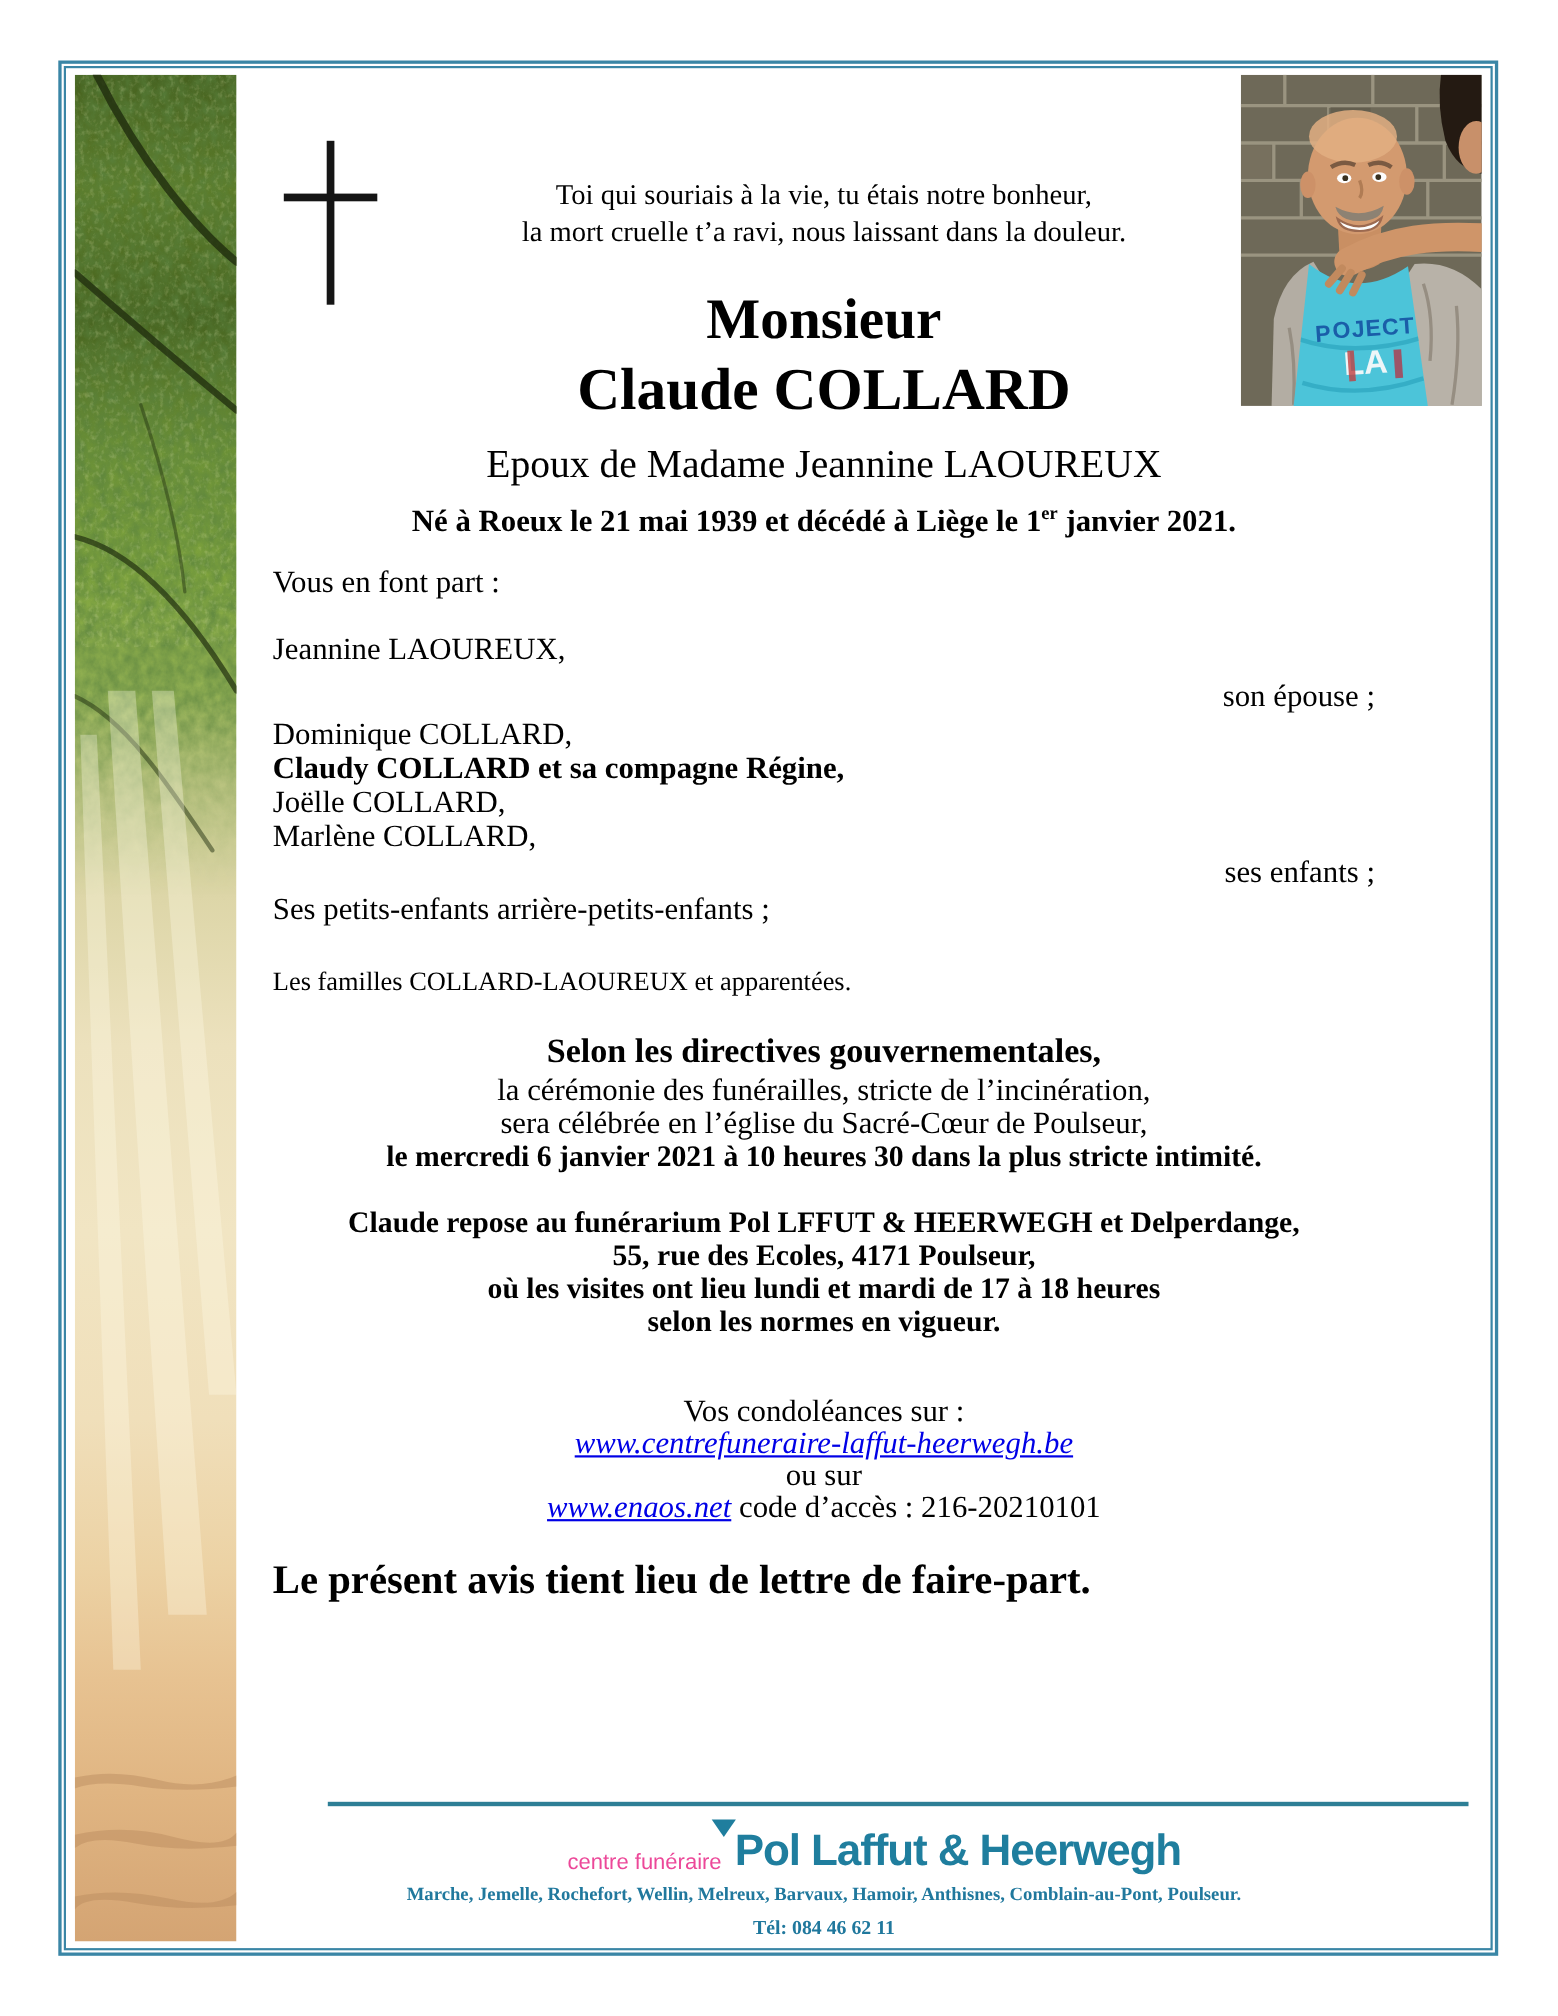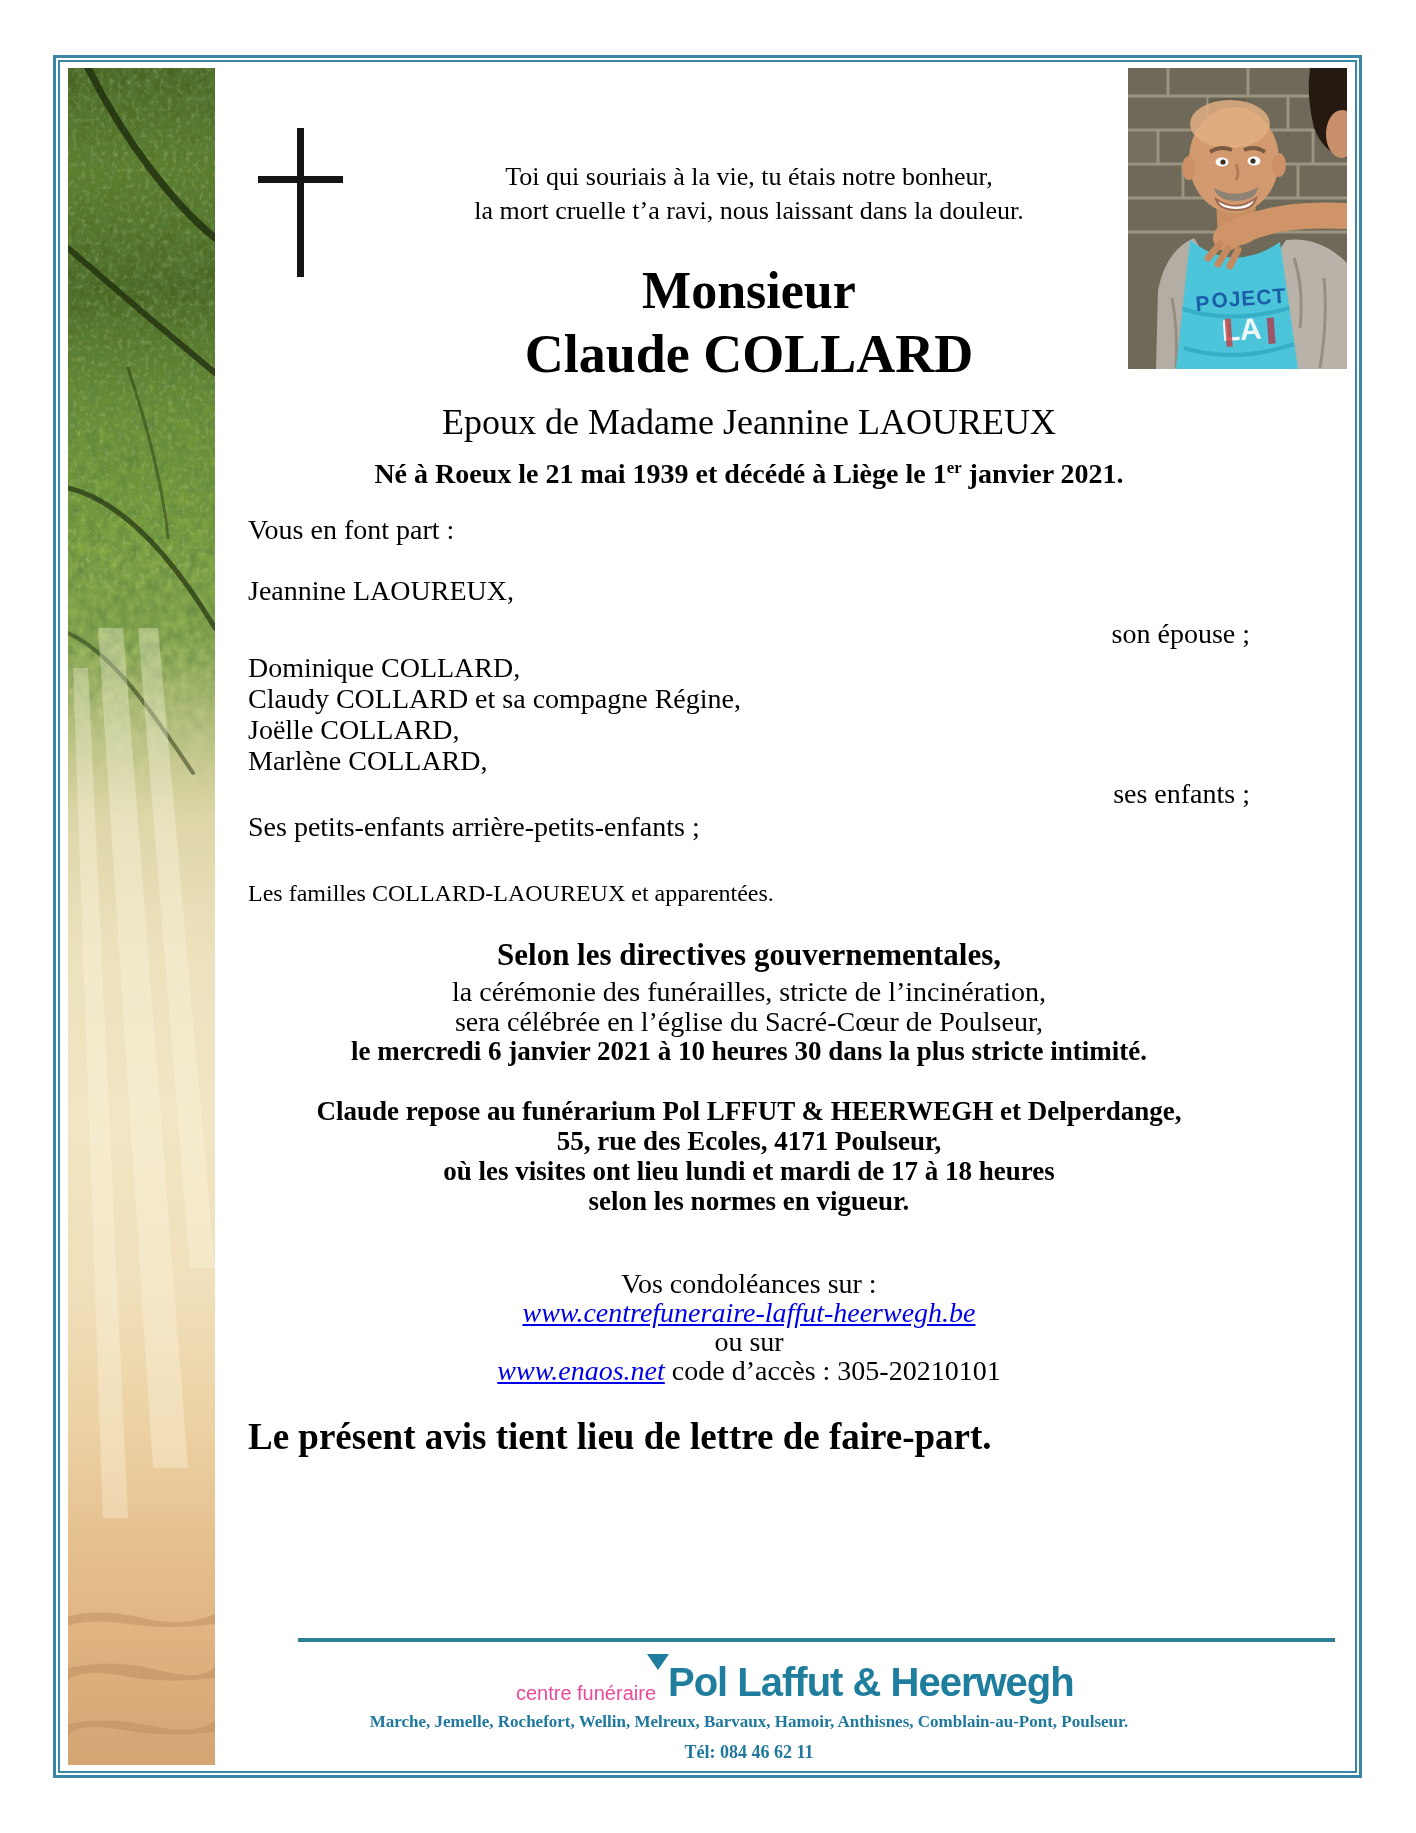--- a/index.html
+++ b/index.html
@@ -209,41 +209,41 @@
 
 <div class="abs col c b" style="top:262px;font-size:52px;">Monsieur</div>
 <div class="abs col c b" style="top:324px;font-size:54px;">Claude COLLARD</div>
 <div class="abs col c" style="top:402px;font-size:36px;">Epoux de Madame Jeannine LAOUREUX</div>
 <div class="abs col c" style="top:458px;font-size:28px;font-weight:bold;"><span>Né à Roeux le 21 mai 1939 et décédé à Liège le 1</span><sup>er</sup><span> janvier 2021.</span></div>
 
 <div class="abs col" style="top:514px;font-size:28px;">Vous en font part :</div>
 <div class="abs col" style="top:575px;font-size:28px;">Jeannine LAOUREUX,</div>
 <div class="abs col r it" style="top:618px;font-size:28px;">son épouse ;</div>
 <div class="abs col" style="top:652px;font-size:28px;">Dominique COLLARD,</div>
-<div class="abs col" style="top:683px;font-size:28px;">Claudy COLLARD et sa compagne Régine,</div>
+<div class="abs col" style="top:683px;font-size:28px;font-weight:bold;">Claudy COLLARD et sa compagne Régine,</div>
 <div class="abs col" style="top:714px;font-size:28px;">Joëlle COLLARD,</div>
 <div class="abs col" style="top:745px;font-size:28px;">Marlène COLLARD,</div>
 <div class="abs col r it" style="top:778px;font-size:28px;">ses enfants ;</div>
 <div class="abs col" style="top:811px;font-size:28px;">Ses petits-enfants arrière-petits-enfants ;</div>
 <div class="abs col" style="top:869px;font-size:24px;margin-top:11px;">Les familles COLLARD-LAOUREUX et  apparentées.</div>
 
 <div class="abs col c b it" style="top:938px;font-size:31px;">Selon les directives gouvernementales,</div>
 <div class="abs col c" style="top:976px;font-size:28px;">la cérémonie des funérailles, stricte de l’incinération,</div>
 <div class="abs col c" style="top:1006px;font-size:28px;">sera célébrée en l’église du Sacré-Cœur de Poulseur,</div>
 <div class="abs col c b" style="top:1036px;font-size:27px;">le mercredi 6 janvier 2021 à 10 heures 30 dans la plus stricte intimité.</div>
 
 <div class="abs col c b" style="top:1096px;font-size:27px;">Claude repose au funérarium Pol LFFUT &amp; HEERWEGH et Delperdange,</div>
 <div class="abs col c b" style="top:1126px;font-size:27px;">55, rue des Ecoles, 4171 Poulseur,</div>
 <div class="abs col c b" style="top:1156px;font-size:27px;">où les visites ont lieu lundi et mardi de 17 à 18 heures</div>
 <div class="abs col c b" style="top:1186px;font-size:27px;">selon les normes en vigueur.</div>
 
 <div class="abs col c it" style="top:1268px;font-size:28px;">Vos condoléances sur :</div>
 <div class="abs col c" style="top:1297px;font-size:28px;"><a href="#" class="doclink">www.centrefuneraire-laffut-heerwegh.be</a></div>
 <div class="abs col c it" style="top:1326px;font-size:28px;">ou sur</div>
-<div class="abs col c" style="top:1355px;font-size:28px;"><a href="#" class="doclink">www.enaos.net</a><span class="it"> code d’accès : 305-20210101</span></div>
+<div class="abs col c" style="top:1355px;font-size:28px;"><a href="#" class="doclink">www.enaos.net</a><span class="it"> code d’accès : 216-20210101</span></div>
 
 <div class="abs col" style="top:1416px;font-size:37px;font-weight:bold;">Le présent avis tient lieu de lettre de faire-part.</div>
 
 <div class="abs sep"></div>
 <div class="abs tri"></div>
 <div class="abs brand-small">centre funéraire</div>
 <div class="abs brand-name">Pol Laffut &amp; Heerwegh</div>
 <div class="abs col c towns">Marche, Jemelle, Rochefort, Wellin, Melreux, Barvaux, Hamoir, Anthisnes, Comblain-au-Pont, Poulseur.</div>
 <div class="abs col c tel">Tél: 084 46 62 11</div>
 

